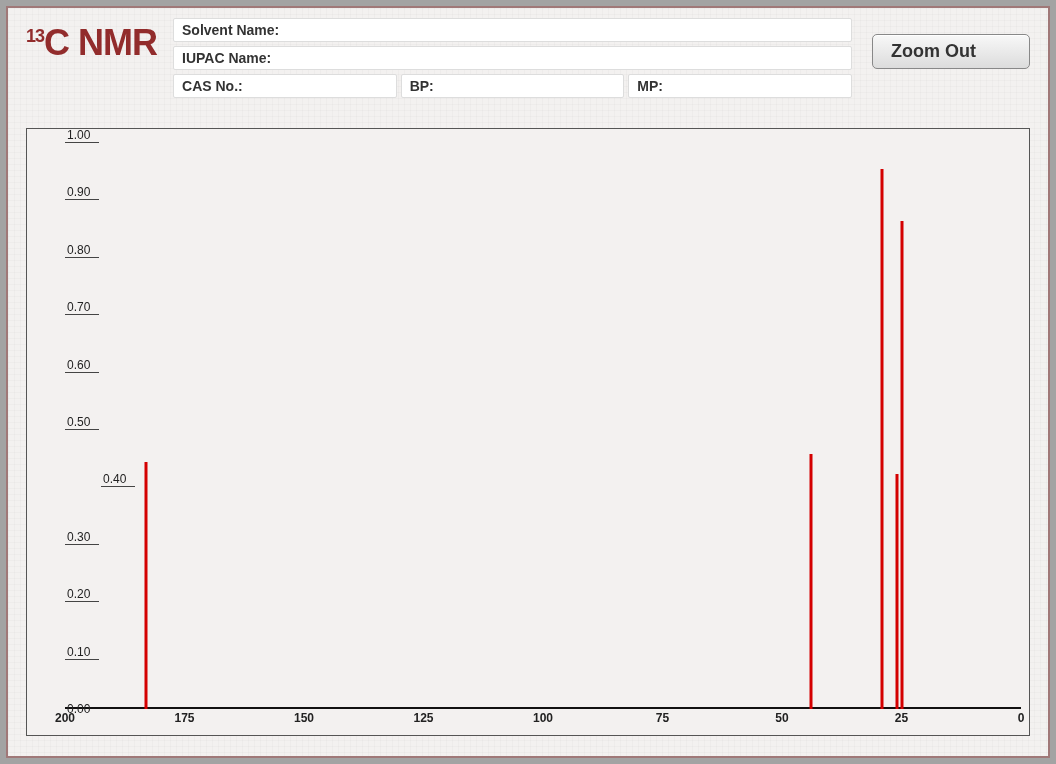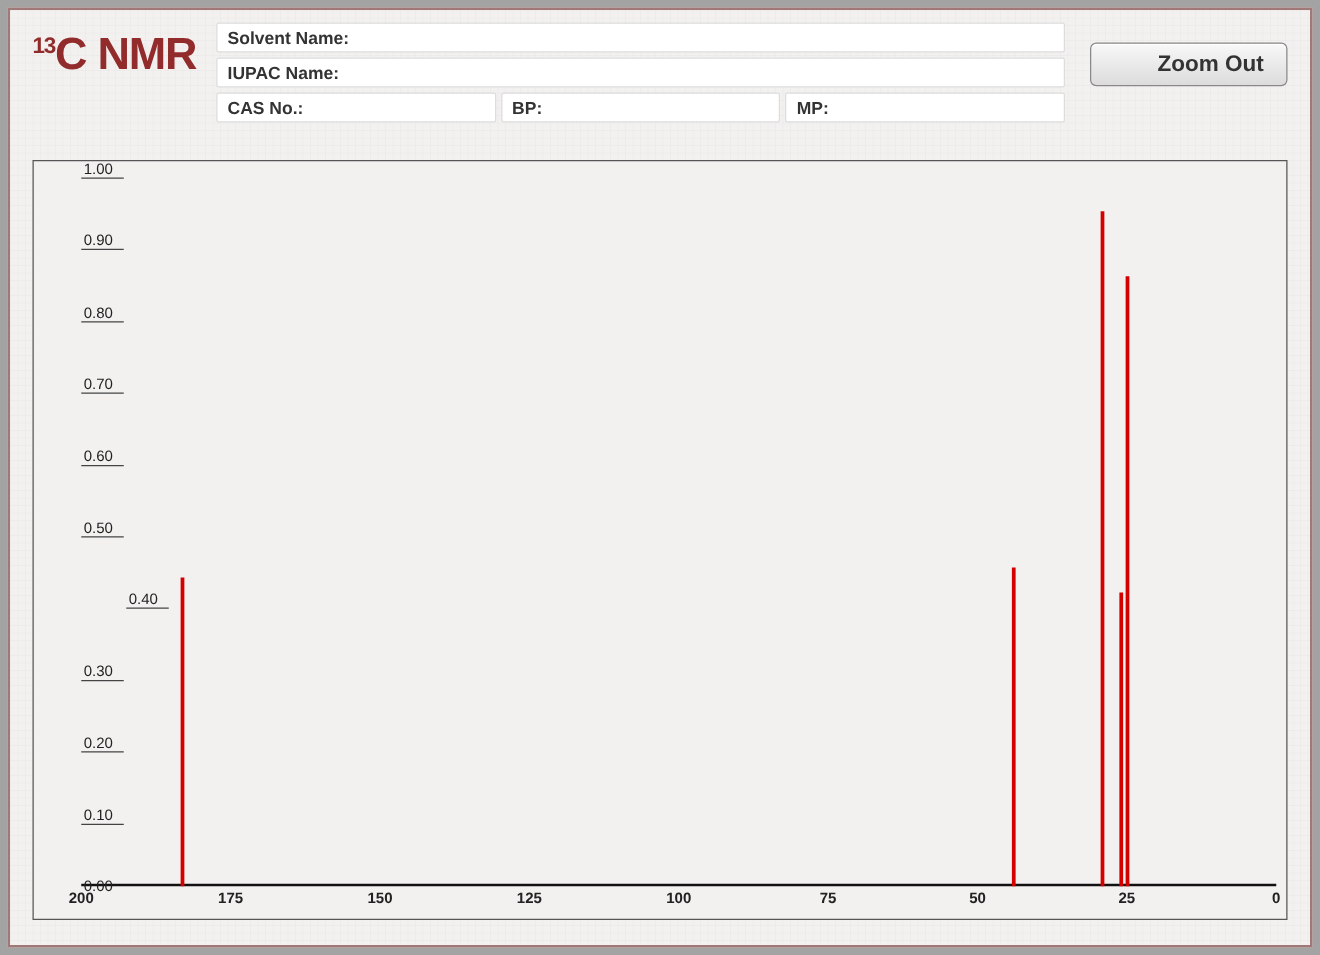--- a/index.html
+++ b/index.html
@@ -77,21 +77,21 @@
     min-width: 0;
   }
   .btn-col {
     margin-left: 20px;
     padding-top: 16px;
     padding-right: 4px;
   }
   .zoom-btn {
     display: inline-block;
     min-width: 120px;
-    text-align: right;
+    text-align: left;
     padding: 6px 18px;
     font-size: 18px;
     font-weight: 800;
     color: #333;
     background: linear-gradient(#f8f8f8, #dcdcdc);
     border: 1px solid #888;
     border-radius: 5px;
     box-shadow: inset 0 1px 0 #fff;
     cursor: pointer;
   }

